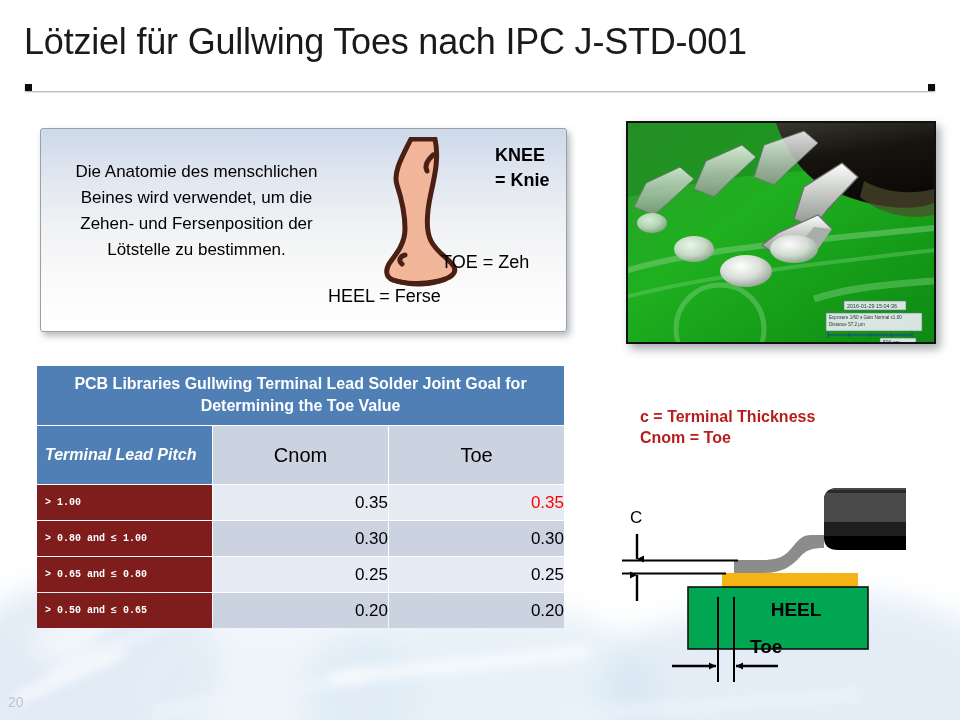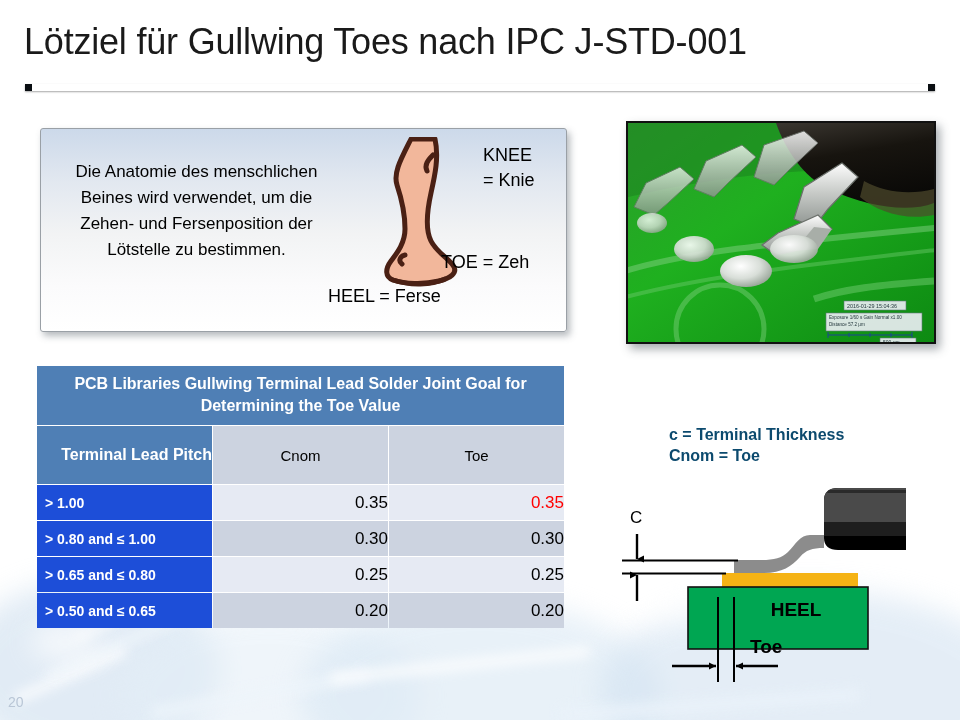--- a/index.html
+++ b/index.html
@@ -119,26 +119,27 @@
   }
   .leg-wrap {
     position: absolute;
     left: 330px;
     top: 8px;
     width: 110px;
     height: 160px;
   }
   .lbl-knee {
     position: absolute;
-    left: 442px;
+    left: 454px;
     top: 14px;
     font-size: 18px;
     line-height: 25px;
     color: #000;
     white-space: pre-line;
+    font-weight: bold;
   }
   .lbl-toe {
     position: absolute;
     left: 400px;
     top: 123px;
     font-size: 18px;
     color: #000;
     white-space: nowrap;
   }
   .lbl-heel {
@@ -184,62 +185,63 @@
     font-size: 16px;
     line-height: 22px;
     text-align: center;
     padding: 7px 6px 8px 6px !important;
   }
   .tbl-head-pitch {
     background: #4f7fb5;
     color: #fff;
     font-weight: bold;
     font-size: 16px;
-    text-align: right;
+    text-align: left;
     padding: 10px 0 10px 8px !important;
     height: 38px;
+    font-style: italic;
   }
   .tbl-head-plain {
     background: #ccd3e0;
     color: #000;
-    font-size: 15px;
+    font-size: 20px;
     text-align: center;
     height: 38px;
   }
   .cell-pitch {
-    background: #1d4ed8;
+    background: #7f1d1d;
     color: #fff;
     font-weight: bold;
-    font-size: 14px;
+    font-size: 10px;
     text-align: left;
     padding: 4px 0 4px 8px !important;
     height: 27px;
+    font-family: Liberation Mono, monospace;
   }
   .cell-val {
     font-size: 17px;
     text-align: right;
     color: #000;
     height: 27px;
   }
   .row-a .cell-val { background: #e6eaf3; }
   .row-b .cell-val { background: #ccd3e0; }
   .val-red { color: #ff0000; }
 
   
   .legend-text {
     position: absolute;
     left: 640px;
-    top: 424px;
+    top: 406px;
     font-size: 16px;
     font-weight: bold;
     line-height: 21px;
-    color: #0c4a6e;
+    color: #b91c1c;
     white-space: pre-line;
     z-index: 5;
-    margin-left: 29px;
   }
 
   
   .xsec {
     position: absolute;
     left: 610px;
     top: 440px;
     width: 350px;
     height: 250px;
     z-index: 5;

